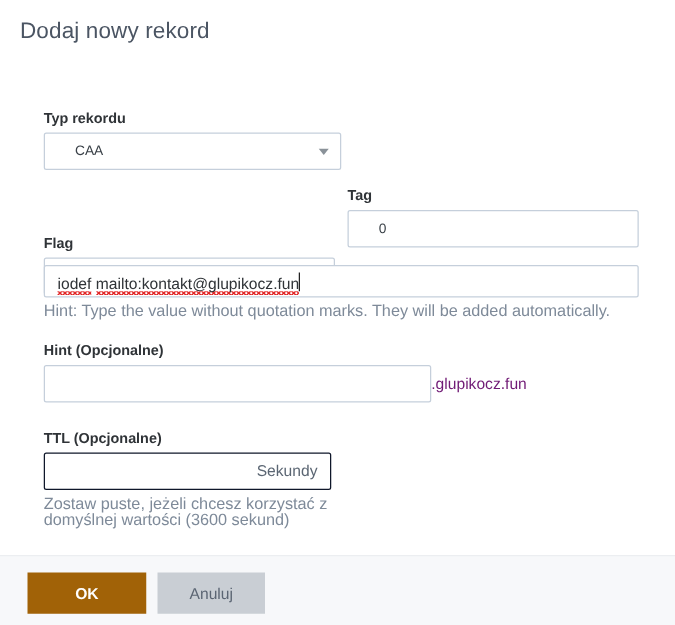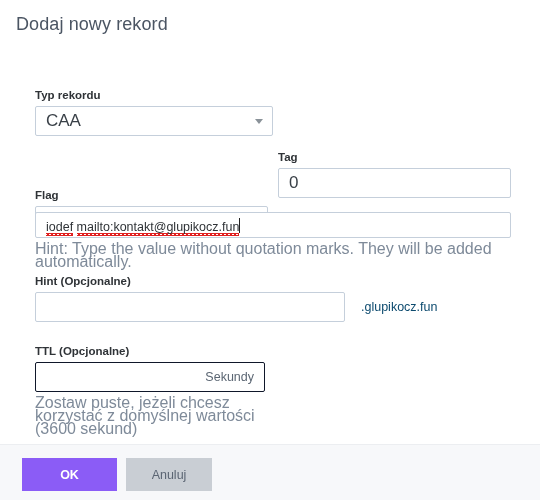--- a/index.html
+++ b/index.html
@@ -45,29 +45,29 @@
     white-space: nowrap;
   }
 
   .ctrl {
     box-sizing: border-box;
     height: 30px;
     border: 1px solid #c5cfdb;
     background: #ffffff;
     border-radius: 2px;
     font-family: "Liberation Sans", sans-serif;
-    font-size: 17px;
+    font-size: 11px;
     color: #3a4148;
-    padding: 0 10px;
+    padding: 0 24px;
     line-height: 28px;
     outline: none;
   }
 
   .hint {
-    font-size: 16px;
+    font-size: 13px;
     color: #7e8a99;
     line-height: 13px;
     margin-top: 4px;
   }
 
   
   .row-type {
     position: absolute;
     left: 35px;
     top: 0;
@@ -161,23 +161,23 @@
     left: 35px;
     top: 186px;
     width: 476px;
   }
   .host-line {
     display: flex;
     align-items: center;
   }
   .row-host .ctrl { width: 310px; }
   .host-suffix {
-    margin-left: 16px;
-    font-size: 12.5px;
-    color: #0c4a6e;
+    margin-left: 0;
+    font-size: 12.5px;
+    color: #701a75;
     white-space: nowrap;
   }
 
   
   .row-ttl {
     position: absolute;
     left: 35px;
     top: 256px;
     width: 300px;
   }
@@ -219,21 +219,21 @@
     height: 33px;
     border: none;
     font-family: "Liberation Sans", sans-serif;
     font-size: 12.5px;
     cursor: pointer;
     padding: 0;
   }
   .btn-ok {
     left: 22px;
     width: 95px;
-    background: #8b5cf6;
+    background: #a16207;
     color: #ffffff;
     font-weight: bold;
   }
   .btn-cancel {
     left: 126px;
     width: 86px;
     background: #c9ced4;
     color: #5b6573;
   }
 </style>

